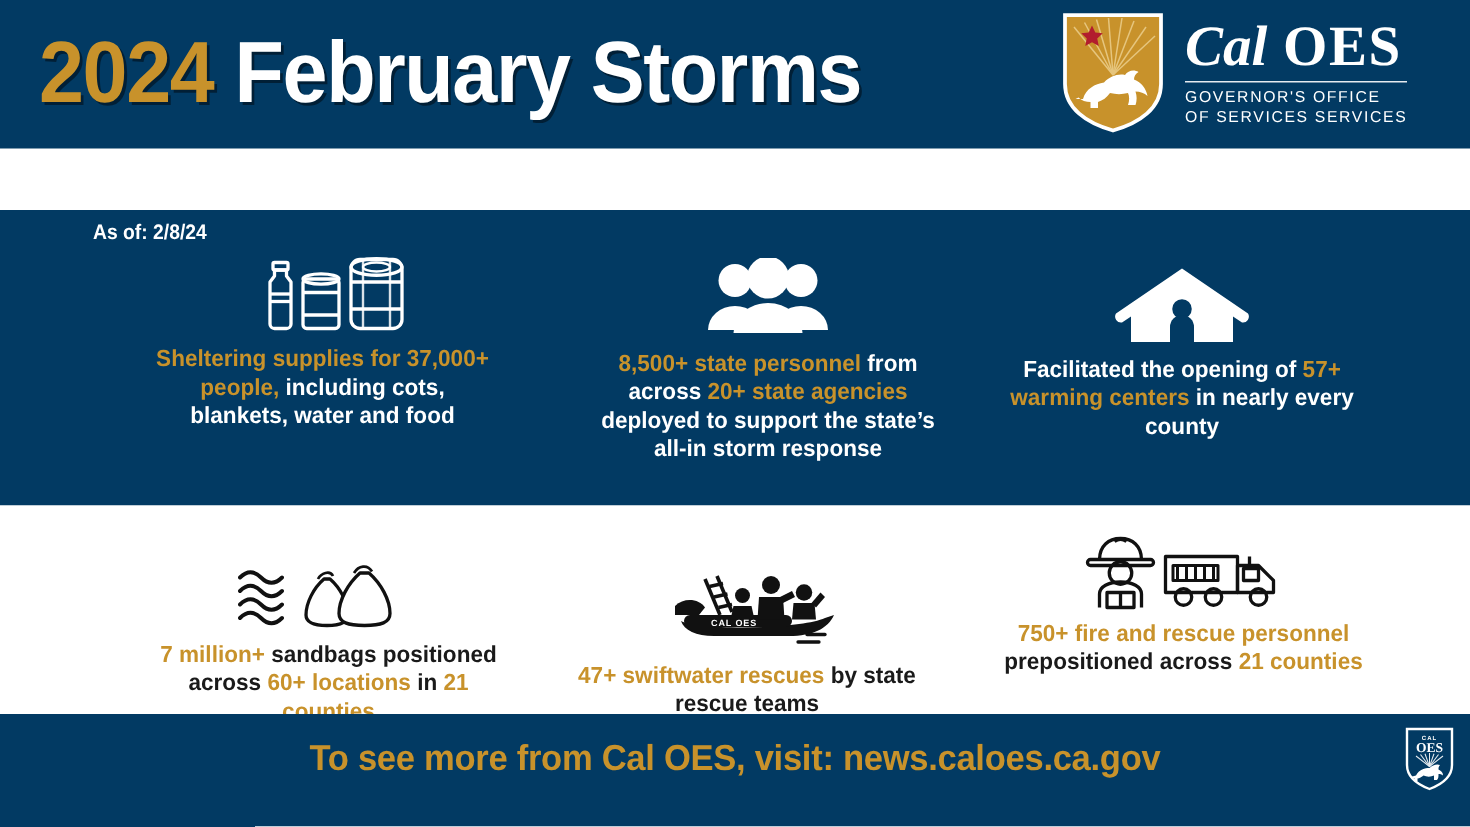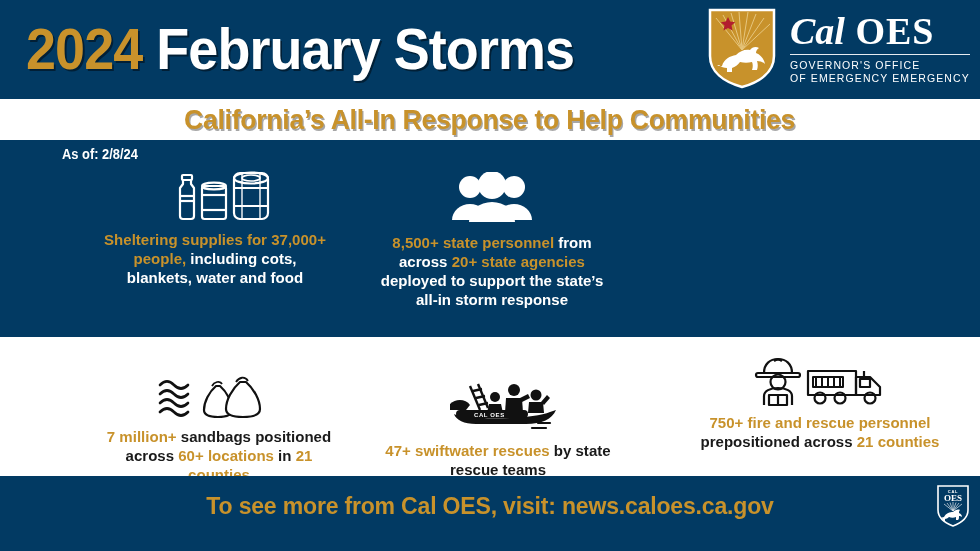--- a/index.html
+++ b/index.html
@@ -103,26 +103,26 @@
   .stat-text {
     font-size: 15.5px; font-weight: 700; line-height: 19px;
     transform: scaleX(0.97);
   }
   .stat-text .g { color: #c8922b; }
   .on-navy .stat-text .w { color: #ffffff; }
   .on-white .stat-text .w { color: #1a1a1a; }
 
   
   #stat-shelter   { left: 96px;  top: 168px; width: 238px; }
-  #stat-personnel { left: 372px; top: 172px; width: 240px; }
+  #stat-personnel { left: 392px; top: 172px; width: 240px; }
   #stat-warming   { left: 664px; top: 176px; width: 248px; }
   
   #stat-sandbags  { left: 96px;  top: 372px; width: 246px; }
   #stat-rescues   { left: 380px; top: 380px; width: 236px; }
-  #stat-fire      { left: 693px; top: 355px; width: 254px; text-align: center; }
+  #stat-fire      { left: 662px; top: 355px; width: 254px; text-align: center; }
 
   #stat-shelter .stat-text   { margin-top: 6px; }
   #stat-personnel .stat-text { margin-top: 7px; }
   #stat-warming .stat-text   { margin-top: 7px; }
   #stat-sandbags .stat-text  { margin-top: 7px; }
   #stat-rescues .stat-text   { margin-top: 9px; }
   #stat-fire .stat-text      { margin-top: 6px; }
 
   
   .footer-text {
@@ -162,27 +162,24 @@
         <line x1="36" y1="44" x2="58" y2="12"></line>
         <line x1="36" y1="44" x2="64" y2="18"></line>
       </g>
       <path d="M22 11 l2.2 4.6 5 .6 -3.7 3.4 1 5 -4.5-2.5 -4.5 2.5 1-5 -3.7-3.4 5-.6 Z" fill="#b21d2e"></path>
       <path d="M16 60 c2-7 8-10 14-11 c4-4 9-6 14-5 c2-3 6-4 9-2 c-2 1 -3 3 -3 5 c5 2 8 6 9 11 c-2 -2 -5 -3 -8 -3 c1 3 1 6 0 9 l-5 0 c1-3 1-6 0-8 c-4 1 -8 1 -12 0 c-2 3 -5 5 -8 6 l0 4 -5 0 0-4 c-3 -0 -6 -1 -8 -3 l-2 1 Z" fill="#ffffff"></path>
     </svg>
     <div class="logo-text">
       <div class="logo-wordmark"><span class="cal">Cal</span><span class="oes"> OES</span></div>
       <div class="logo-rule"></div>
       <div class="logo-tag">GOVERNOR'S OFFICE</div>
-      <div class="logo-tag">OF EMERGENCY EMERGENCY</div>
-    </div>
-  </div>
-
-  <div class="band-subtitle">
-    <div class="subtitle">California’s All-In Response to Help Communities</div>
-  </div>
+      <div class="logo-tag">OF SERVICES SERVICES</div>
+    </div>
+  </div>
+
 
   <div class="band-stats-top"></div>
   <div class="asof">As of: 2/8/24</div>
 
   <div class="stat on-navy" id="stat-shelter">
     <div class="stat-icon">
       <svg width="118" height="56" viewBox="0 0 118 56">
         <g fill="none" stroke="#ffffff" stroke-width="2.2" stroke-linejoin="round">
           <path d="M27 12 h8 v4 l3 4 v28 a3 3 0 0 1 -3 3 h-8 a3 3 0 0 1 -3 -3 V20 l3 -4 Z"></path>
           <line x1="24" y1="28" x2="38" y2="28"></line>
@@ -219,20 +216,34 @@
           <circle cx="56" cy="13" r="14"></circle>
           <path d="M33 50 a23 20 0 0 1 46 0 Z"></path>
         </g>
       </svg>
     </div>
     <div class="stat-text">
       <span class="g">8,500+ state personnel</span><span class="w"> from across </span><span class="g">20+ state agencies</span><span class="w"> deployed to support the state’s all-in storm response</span>
     </div>
   </div>
 
+  <div class="stat on-navy" id="stat-warming">
+    <div class="stat-icon">
+      <svg width="96" height="54" viewBox="0 0 96 54">
+        <path d="M48 3 L92 33 a4 4 0 0 1 -4 6 l-6 -4 V52 H62 V39 a14 14 0 0 0 -28 0 V52 H14 V35 l-6 4 a4 4 0 0 1 -4 -6 Z" fill="#ffffff"></path>
+        <path d="M48 52 V39 a14 14 0 0 1 28 0 V52 Z" fill="#ffffff"></path>
+        <path d="M20 52 V33 L48 13 L76 33 V52 Z" fill="#ffffff"></path>
+        <circle cx="48" cy="30" r="6.5" fill="#023a63"></circle>
+        <path d="M40 52 v-10 a8 8 0 0 1 16 0 v10 Z" fill="#023a63"></path>
+      </svg>
+    </div>
+    <div class="stat-text">
+      <span class="w">Facilitated the opening of </span><span class="g">57+ warming centers</span><span class="w"> in nearly every county</span>
+    </div>
+  </div>
 
   <div class="band-stats-bottom"></div>
 
   <div class="stat on-white" id="stat-sandbags">
     <div class="stat-icon">
       <svg width="130" height="48" viewBox="0 0 130 48">
         <g fill="none" stroke="#111111" stroke-width="2.6" stroke-linecap="round">
           <path d="M6 13 q7 -7 14 0 t14 0"></path>
           <path d="M6 22 q7 -7 14 0 t14 0"></path>
           <path d="M6 31 q7 -7 14 0 t14 0"></path>

